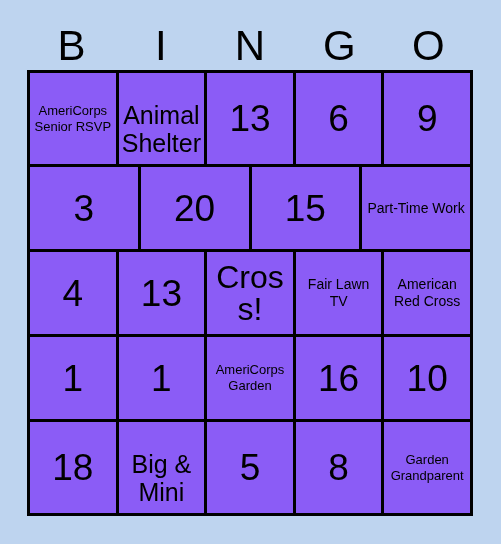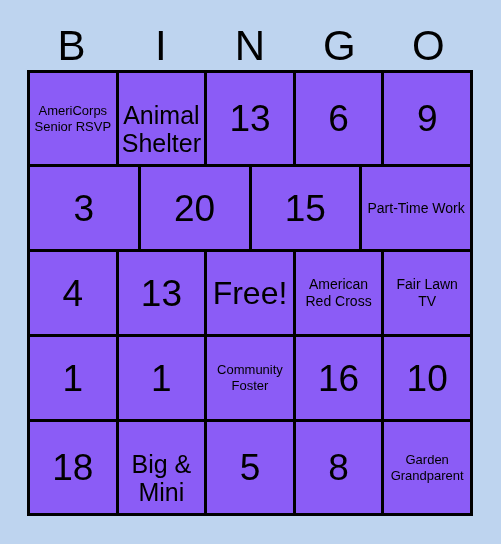--- a/index.html
+++ b/index.html
@@ -132,39 +132,39 @@
     </div>
 
     <div class="bingo-row">
       <div class="bingo-cell">
           <span class="cell-text sz-num">4</span>
         </div>
       <div class="bingo-cell">
           <span class="cell-text sz-num">13</span>
         </div>
       <div class="bingo-cell">
-          <span class="cell-text sz-free">Free!</span>
+          <span class="cell-text sz-free">Cross!</span>
+        </div>
+      <div class="bingo-cell">
+          <span class="cell-text sz-md">Fair Lawn TV</span>
         </div>
       <div class="bingo-cell">
           <span class="cell-text sz-md">American Red Cross</span>
-        </div>
-      <div class="bingo-cell">
-          <span class="cell-text sz-md">Fair Lawn TV</span>
         </div>
     </div>
 
     <div class="bingo-row">
       <div class="bingo-cell">
           <span class="cell-text sz-num">1</span>
         </div>
       <div class="bingo-cell">
           <span class="cell-text sz-num">1</span>
         </div>
       <div class="bingo-cell">
-          <span class="cell-text sz-sm">Community Foster</span>
+          <span class="cell-text sz-sm">AmeriCorps Garden</span>
         </div>
       <div class="bingo-cell">
           <span class="cell-text sz-num">16</span>
         </div>
       <div class="bingo-cell">
           <span class="cell-text sz-num">10</span>
         </div>
     </div>
 
     <div class="bingo-row">

